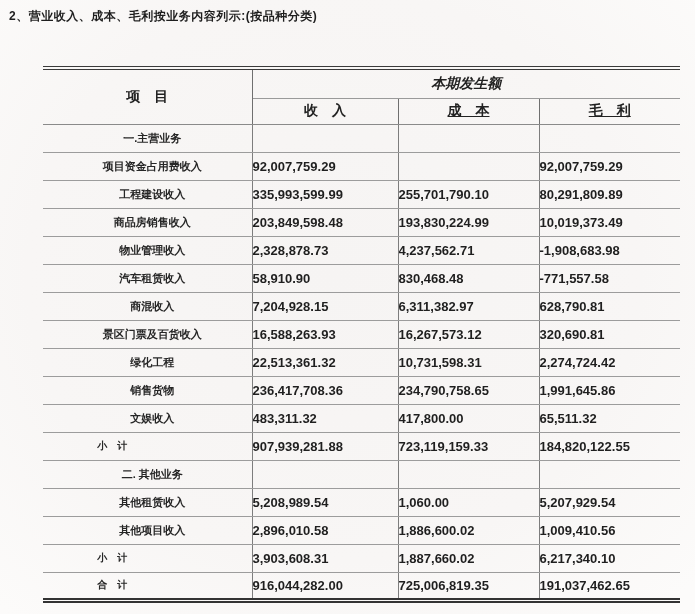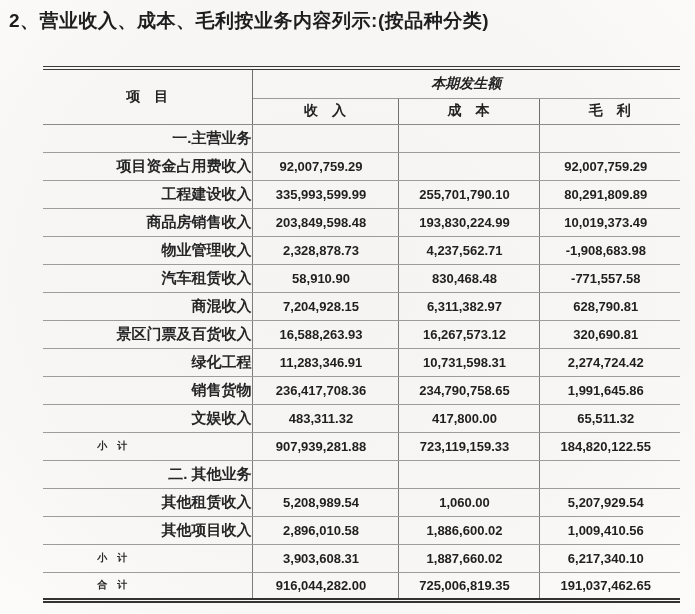--- a/index.html
+++ b/index.html
@@ -12,21 +12,21 @@
   .sheet {
     position: relative;
     width: 695px;
     height: 614px;
     background: radial-gradient(ellipse at 48% 45%, #f6f4f3 0%, #f8f6f5 60%, #fcfbfa 95%);
   }
   .doc-title {
     position: absolute;
     left: 9px;
     top: 8px;
-    font-size: 19px;
+    font-size: 12px;
     font-weight: 700;
     letter-spacing: 0.5px;
     color: #1e1e1e;
     white-space: nowrap;
   }
   table.fin {
     position: absolute;
     left: 43px;
     top: 66px;
     width: 637px;
@@ -53,40 +53,40 @@
   }
   th.group-h {
     height: 30px;
     border-bottom: 1px solid #9a9a9a;
     font-style: italic;
   }
   tr.h2 th {
     height: 26px;
     border-bottom: 1px solid #8a8a8a;
   }
-  tr.h2 th + th { border-left: 1px solid #6f6f6f; }
+  tr.h2 th + th { border-left: 1px solid #6f6f6f; text-decoration: underline; }
 
   tbody td {
     height: 28px;
     font-size: 13px;
     font-weight: 700;
     vertical-align: middle;
     border-bottom: 1px solid #9c9c9c;
     overflow: hidden;
     white-space: nowrap;
   }
   tbody td.label {
-    font-size: 15px;
-    text-align: right;
+    font-size: 11px;
+    text-align: center;
     padding-left: 10px;
     border-right: 1px solid #7d7d7d;
     color: #262626;
   }
   tbody td.num {
-    text-align: center;
+    text-align: left;
     padding-right: 8px;
     color: #1f1f1f;
     margin-left: 31px;
   }
   tbody td.num + td.num { border-left: 1px solid #7d7d7d; }
   tr.subtotal td.label, tr.total td.label {
     text-align: center;
     padding-left: 0;
     padding-right: 70px;
     font-size: 10px;
@@ -162,21 +162,21 @@
           <td class="num">628,790.81</td>
         </tr>
         <tr class="item">
           <td class="label">景区门票及百货收入</td>
           <td class="num">16,588,263.93</td>
           <td class="num">16,267,573.12</td>
           <td class="num">320,690.81</td>
         </tr>
         <tr class="item">
           <td class="label">绿化工程</td>
-          <td class="num">11,283,346.91</td>
+          <td class="num">22,513,361.32</td>
           <td class="num">10,731,598.31</td>
           <td class="num">2,274,724.42</td>
         </tr>
         <tr class="item">
           <td class="label">销售货物</td>
           <td class="num">236,417,708.36</td>
           <td class="num">234,790,758.65</td>
           <td class="num">1,991,645.86</td>
         </tr>
         <tr class="item">

